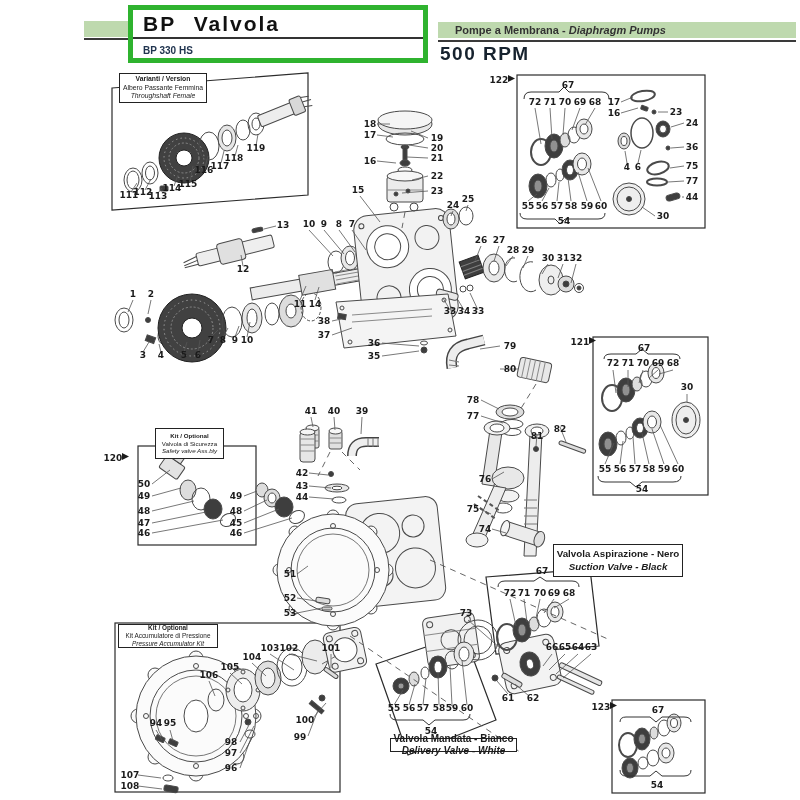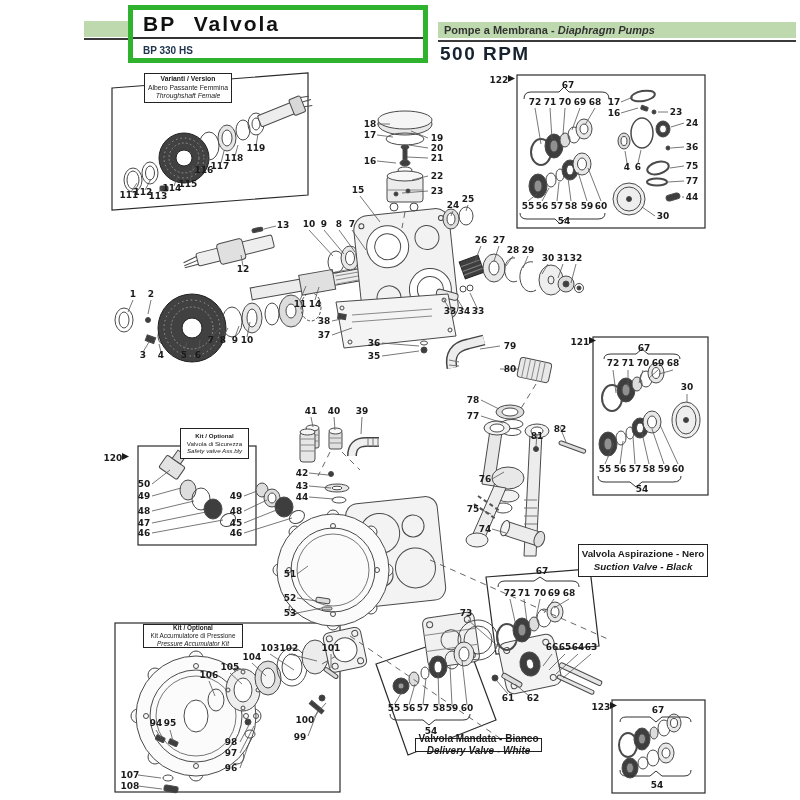--- a/index.html
+++ b/index.html
@@ -7,27 +7,27 @@
        font-family:"Liberation Sans",sans-serif;color:#1b1b1b;}
   .abs{position:absolute;}
   
   #band-left{left:84px;top:21px;width:46px;height:16px;background:#bed9ae;}
   #rule-left{left:84px;top:38px;width:46px;height:2px;background:#3a3a3a;}
   #title-box{left:128px;top:5px;width:290px;height:48px;border:5px solid #2fb32f;background:#fff;}
   #title-line1{padding:1px 10px 0 10px;font-size:21px;font-weight:bold;color:#111;
                letter-spacing:2px;word-spacing:10px;border-bottom:2px solid #333;line-height:26px;}
   #title-line2{padding:6px 10px;font-size:10px;font-weight:bold;color:#20344f;}
   #band-right{left:438px;top:22px;width:358px;height:16px;background:#bed9ae;
-              font-size:11px;font-weight:bold;color:#333;line-height:16px;padding-left:6px;box-sizing:border-box;}
+              font-size:11px;font-weight:bold;color:#333;line-height:16px;padding-left:17px;box-sizing:border-box;}
   #band-right .i{font-style:italic;}
   #rule-right{left:438px;top:40px;width:358px;height:2px;background:#3a3a3a;}
   #rpm{left:440px;top:43px;font-size:19px;font-weight:bold;color:#16222e;letter-spacing:1.5px;}
   
   .label-box{border:1px solid #222;background:#fff;text-align:center;box-sizing:border-box;
-             display:flex;flex-direction:column;justify-content:center;line-height:1.25;margin-left:25px;}
+             display:flex;flex-direction:column;justify-content:center;line-height:1.25;}
   .label-box .b{font-weight:bold;}
   .label-box .i{font-style:italic;}
   .label-box .bi{font-weight:bold;font-style:italic;}
   #variants-label{left:119px;top:73px;width:88px;height:30px;font-size:6.8px;}
   #safety-label{left:155px;top:428px;width:69px;height:31px;font-size:6.2px;}
   #accum-label{left:118px;top:624px;width:100px;height:24px;font-size:6.4px;}
   #suction-label{left:553px;top:544px;width:130px;height:33px;font-size:9.8px;}
   #delivery-label{left:390px;top:738px;width:127px;height:14px;font-size:10px;}
   
   #diagram-svg{position:absolute;left:0;top:0;}

